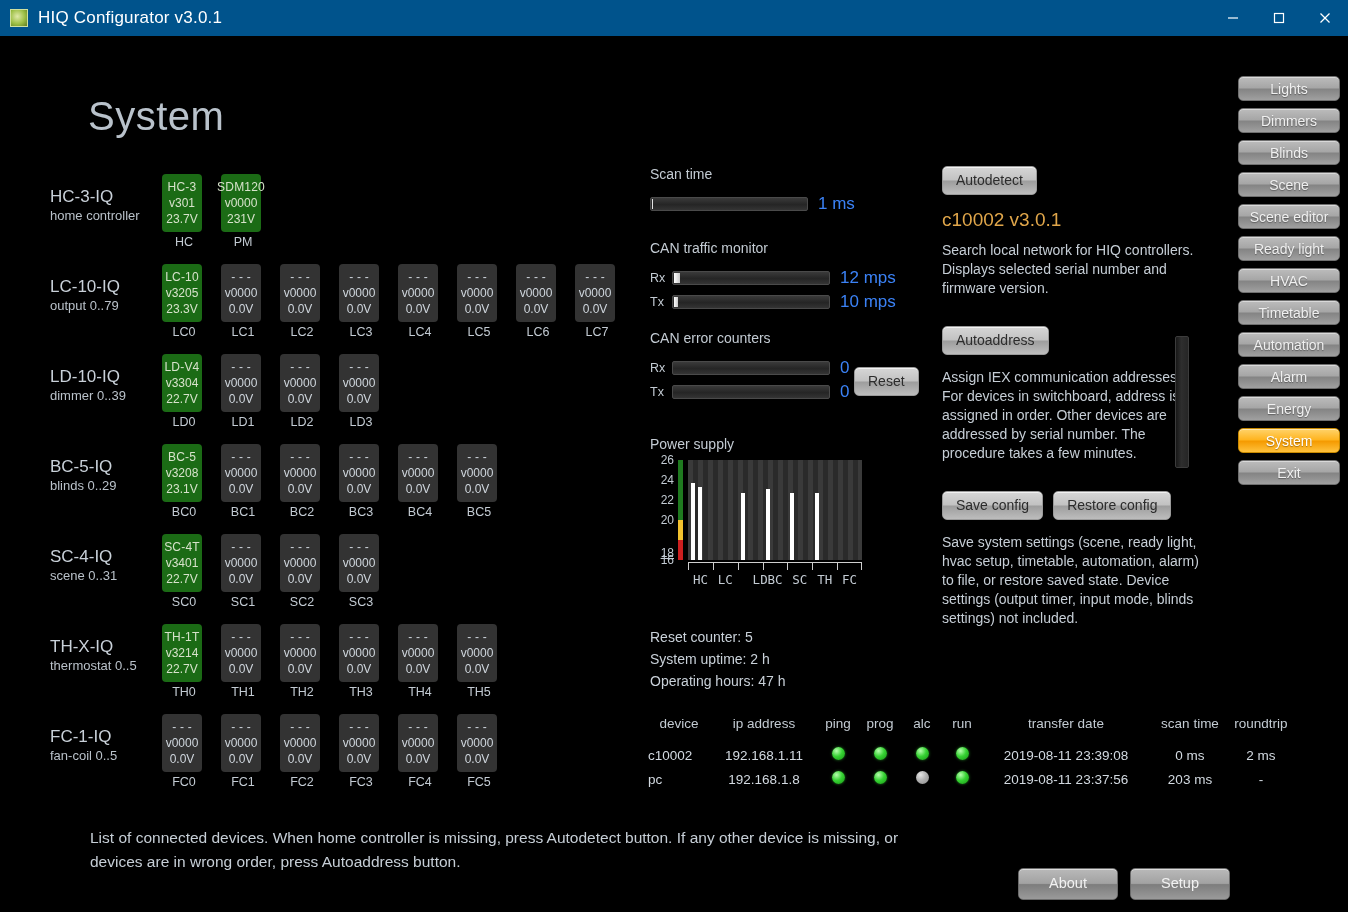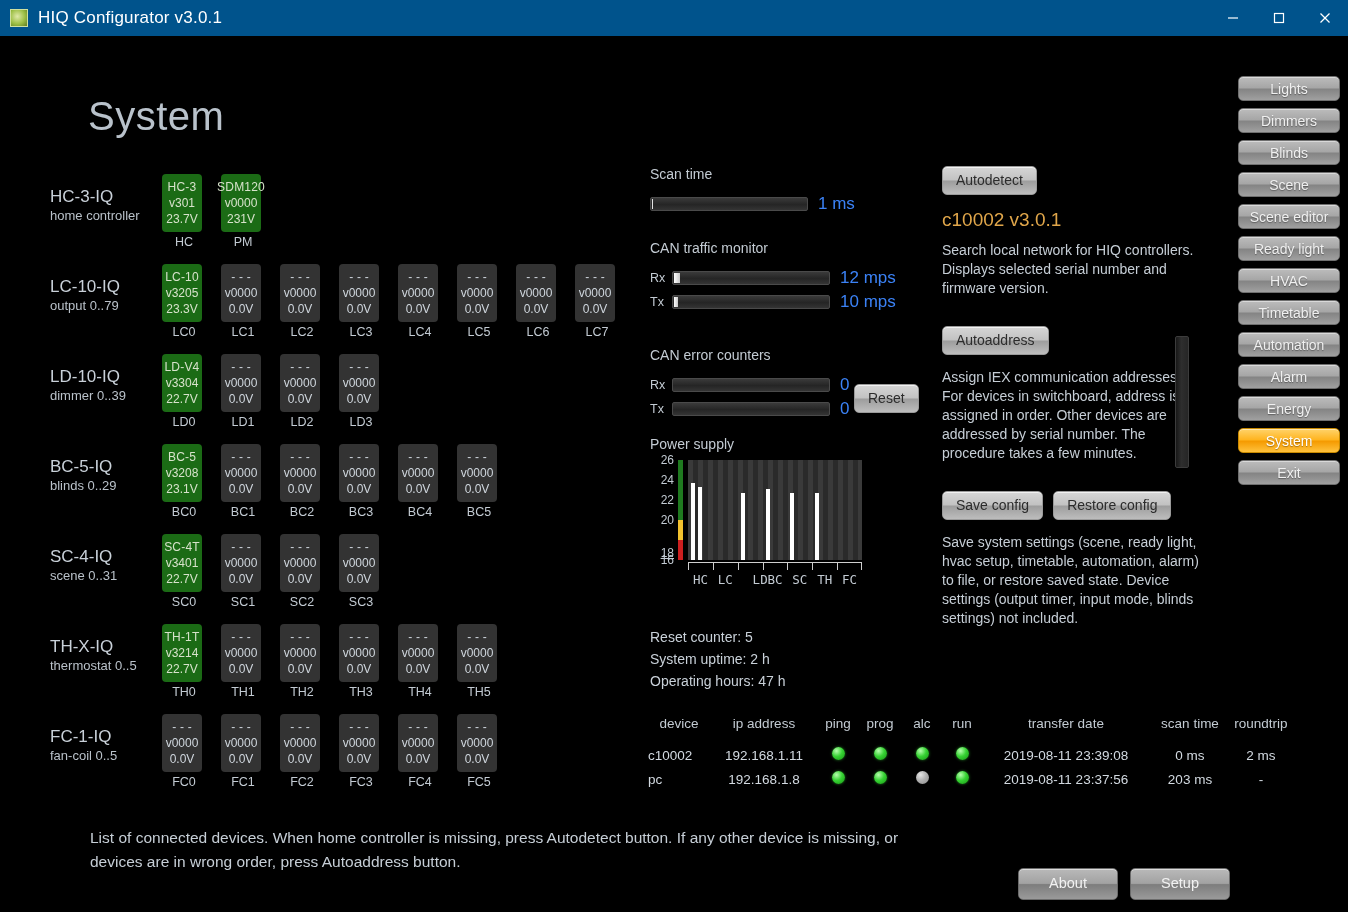--- a/index.html
+++ b/index.html
@@ -552,21 +552,21 @@
       </div>
       <div class="bar-line">
         <div class="bar-tag vis">Tx</div>
         <div class="gauge">
             <div class="fill" id="g-tx" style="width: calc(4% - 2px);"></div>
           </div>
         <div class="gauge-val">10 mps</div>
       </div>
     </div>
 
-    <div style="margin-top:35px">
+    <div style="margin-top:18px">
       <div class="sect-label">CAN error counters</div>
       <div style="position:relative">
         <div class="bar-line">
           <div class="bar-tag vis">Rx</div>
           <div class="gauge">
               <div class="fill" id="g-erx" style="width: calc(0% - 2px);"></div>
             </div>
           <div class="gauge-val">0</div>
         </div>
         <div class="bar-line">

